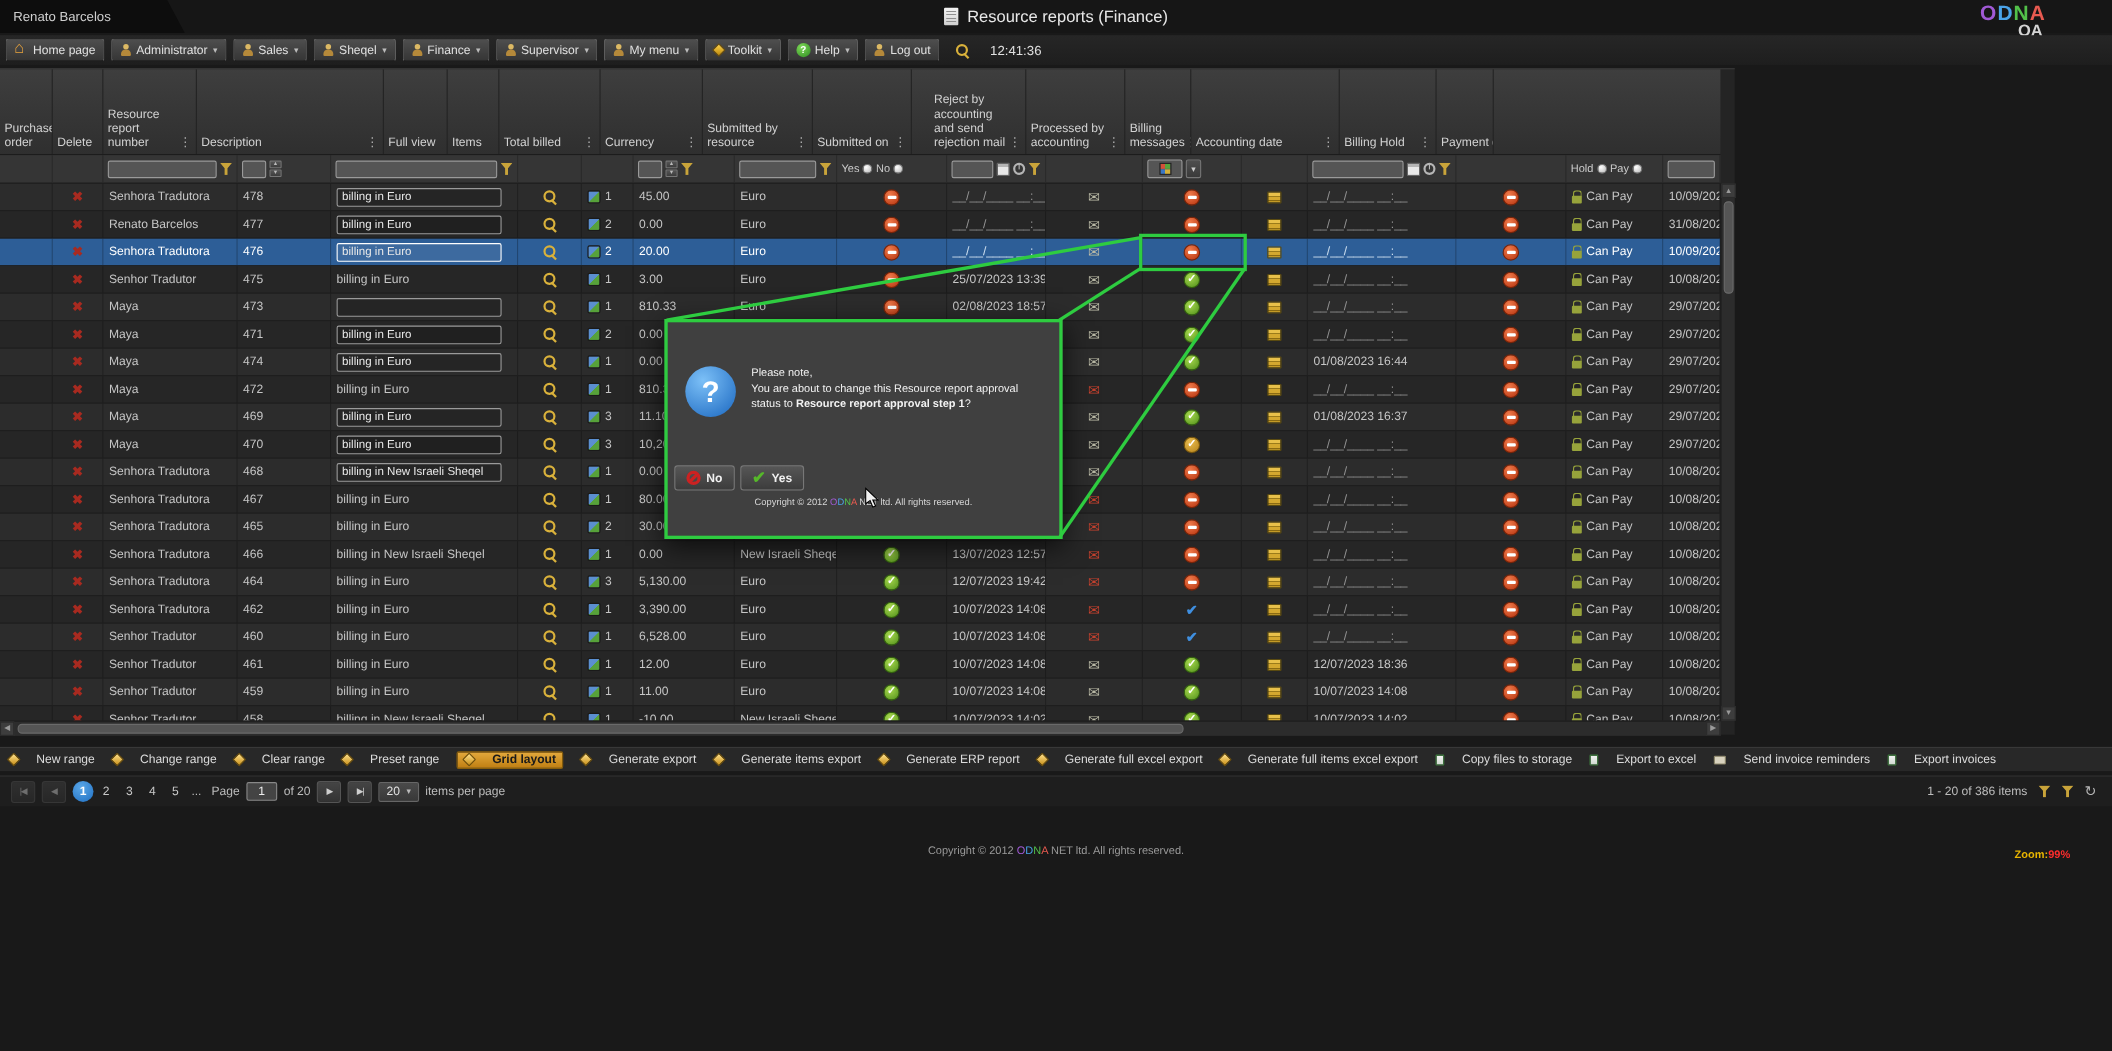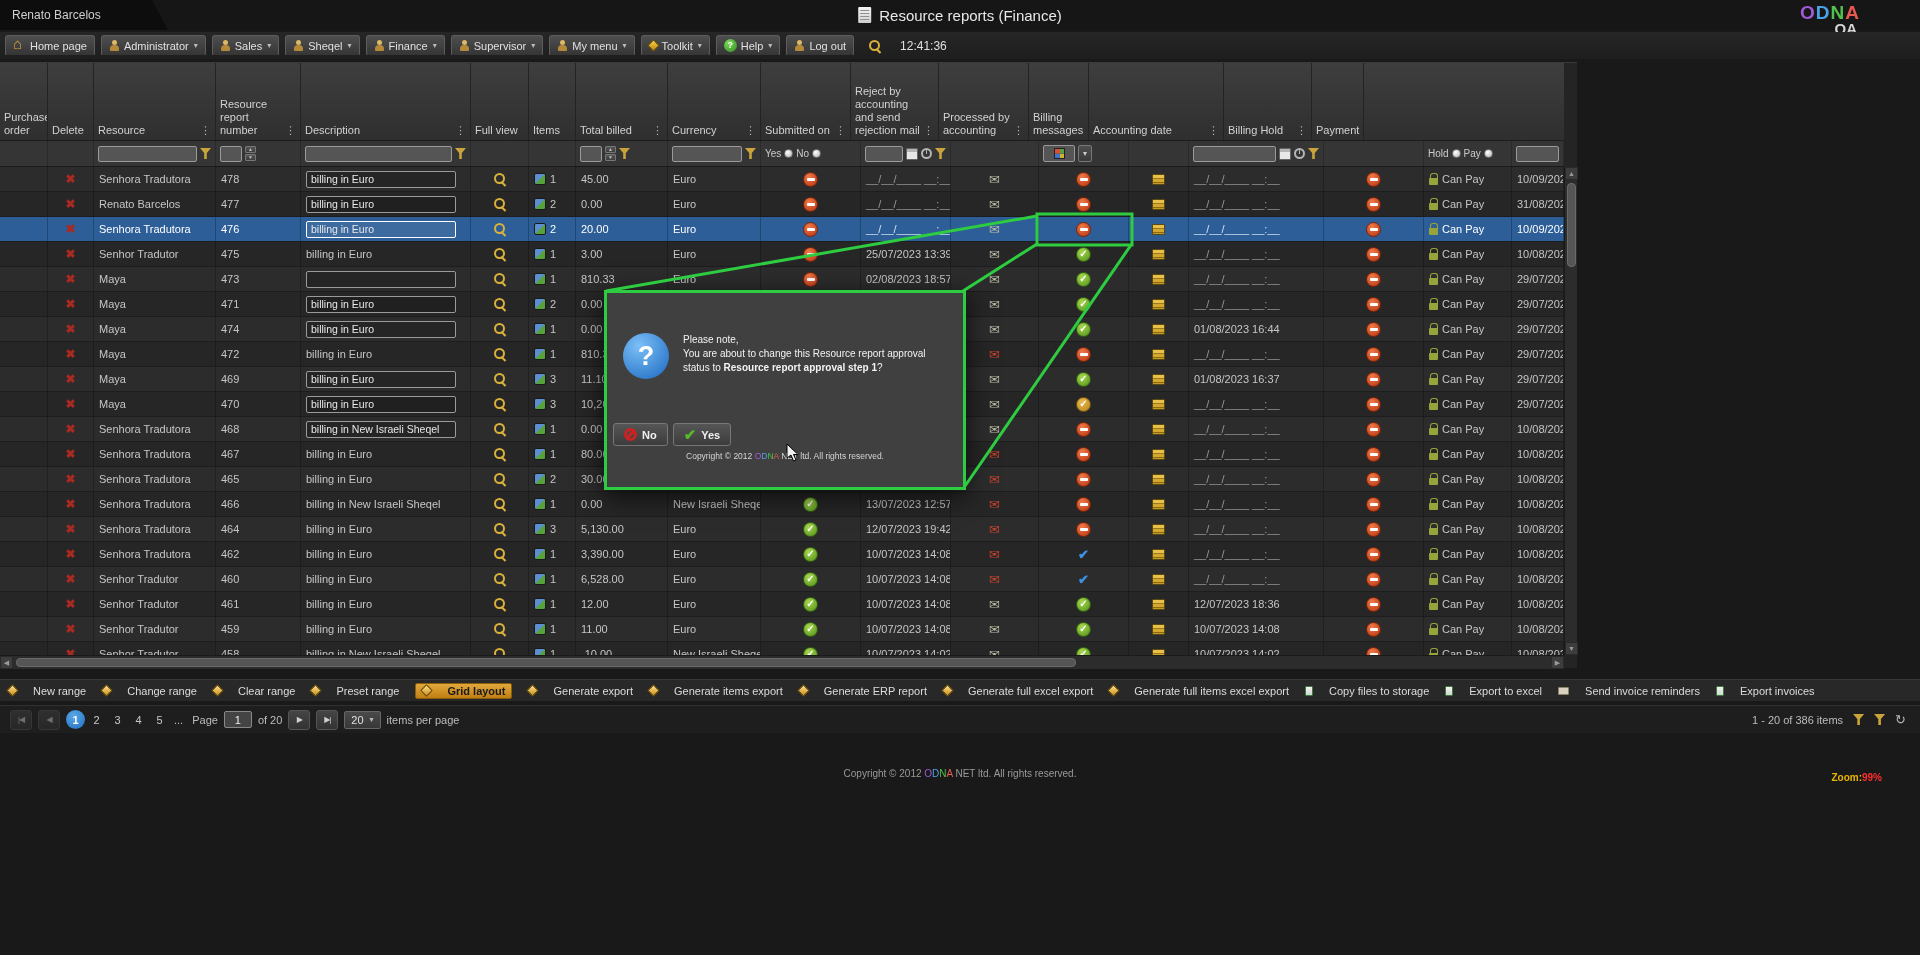--- a/index.html
+++ b/index.html
@@ -250,24 +250,20 @@
   </div>
 
   <div class="grid">
     <div class="ghead">
         <div class="hcell" style="width: 48px;">
           <span class="hlabel">Purchase order</span>
         </div>
         <div class="hcell" style="width: 46px;">
           <span class="hlabel">Delete</span>
         </div>
-        <div class="hcell" style="width: 122px;">
-          <span class="hlabel">Resource</span>
-          <span class="hdots"></span>
-        </div>
         <div class="hcell" style="width: 85px;">
           <span class="hlabel">Resource report number</span>
           <span class="hdots"></span>
         </div>
         <div class="hcell" style="width: 170px;">
           <span class="hlabel">Description</span>
           <span class="hdots"></span>
         </div>
         <div class="hcell" style="width: 58px;">
           <span class="hlabel">Full view</span>
@@ -276,25 +272,29 @@
           <span class="hlabel">Items</span>
         </div>
         <div class="hcell" style="width: 92px;">
           <span class="hlabel">Total billed</span>
           <span class="hdots"></span>
         </div>
         <div class="hcell" style="width: 93px;">
           <span class="hlabel">Currency</span>
           <span class="hdots"></span>
         </div>
+        <div class="hcell" style="width: 100px;">
+          <span class="hlabel">Submitted by resource</span>
+          <span class="hdots"></span>
+        </div>
         <div class="hcell" style="width: 90px;">
           <span class="hlabel">Submitted on</span>
           <span class="hdots"></span>
         </div>
-        <div class="hcell" style="width: 88px;">
+        <div class="hcell" style="width: 88px; margin-left: 16px;">
           <span class="hlabel">Reject by accounting and send rejection mail</span>
           <span class="hdots"></span>
         </div>
         <div class="hcell" style="width: 90px;">
           <span class="hlabel">Processed by accounting</span>
           <span class="hdots"></span>
         </div>
         <div class="hcell" style="width: 60px;">
           <span class="hlabel">Billing messages</span>
           <span class="hdots"></span>

